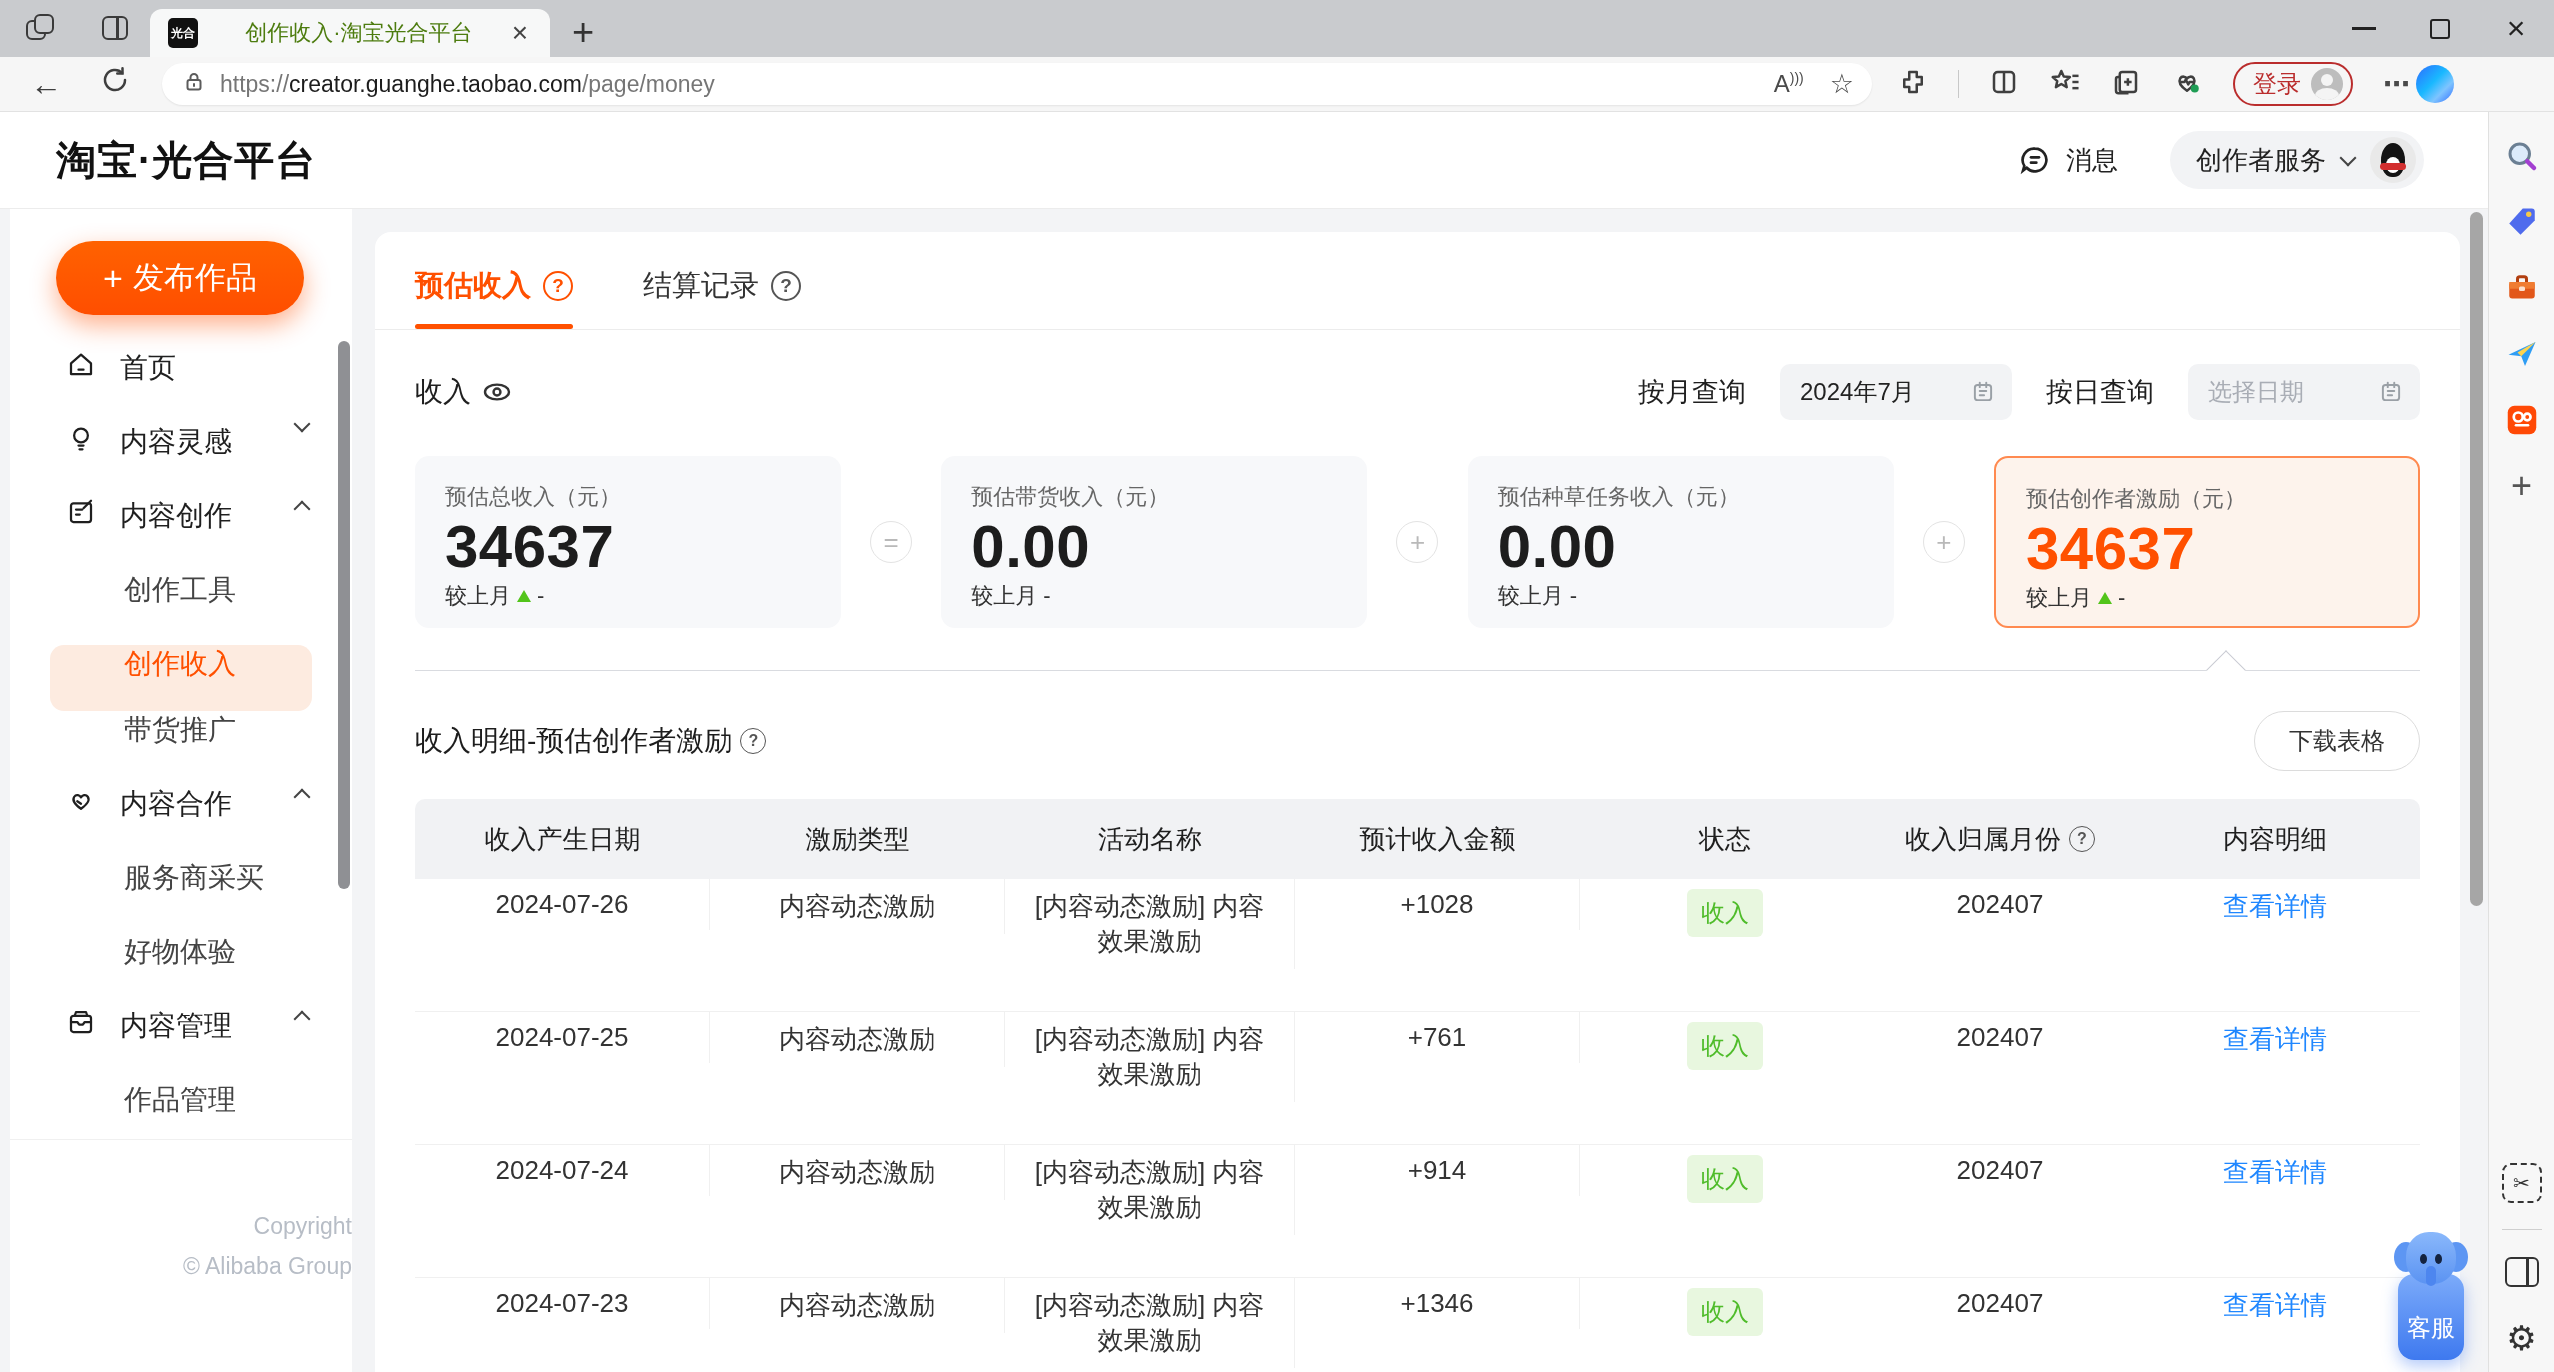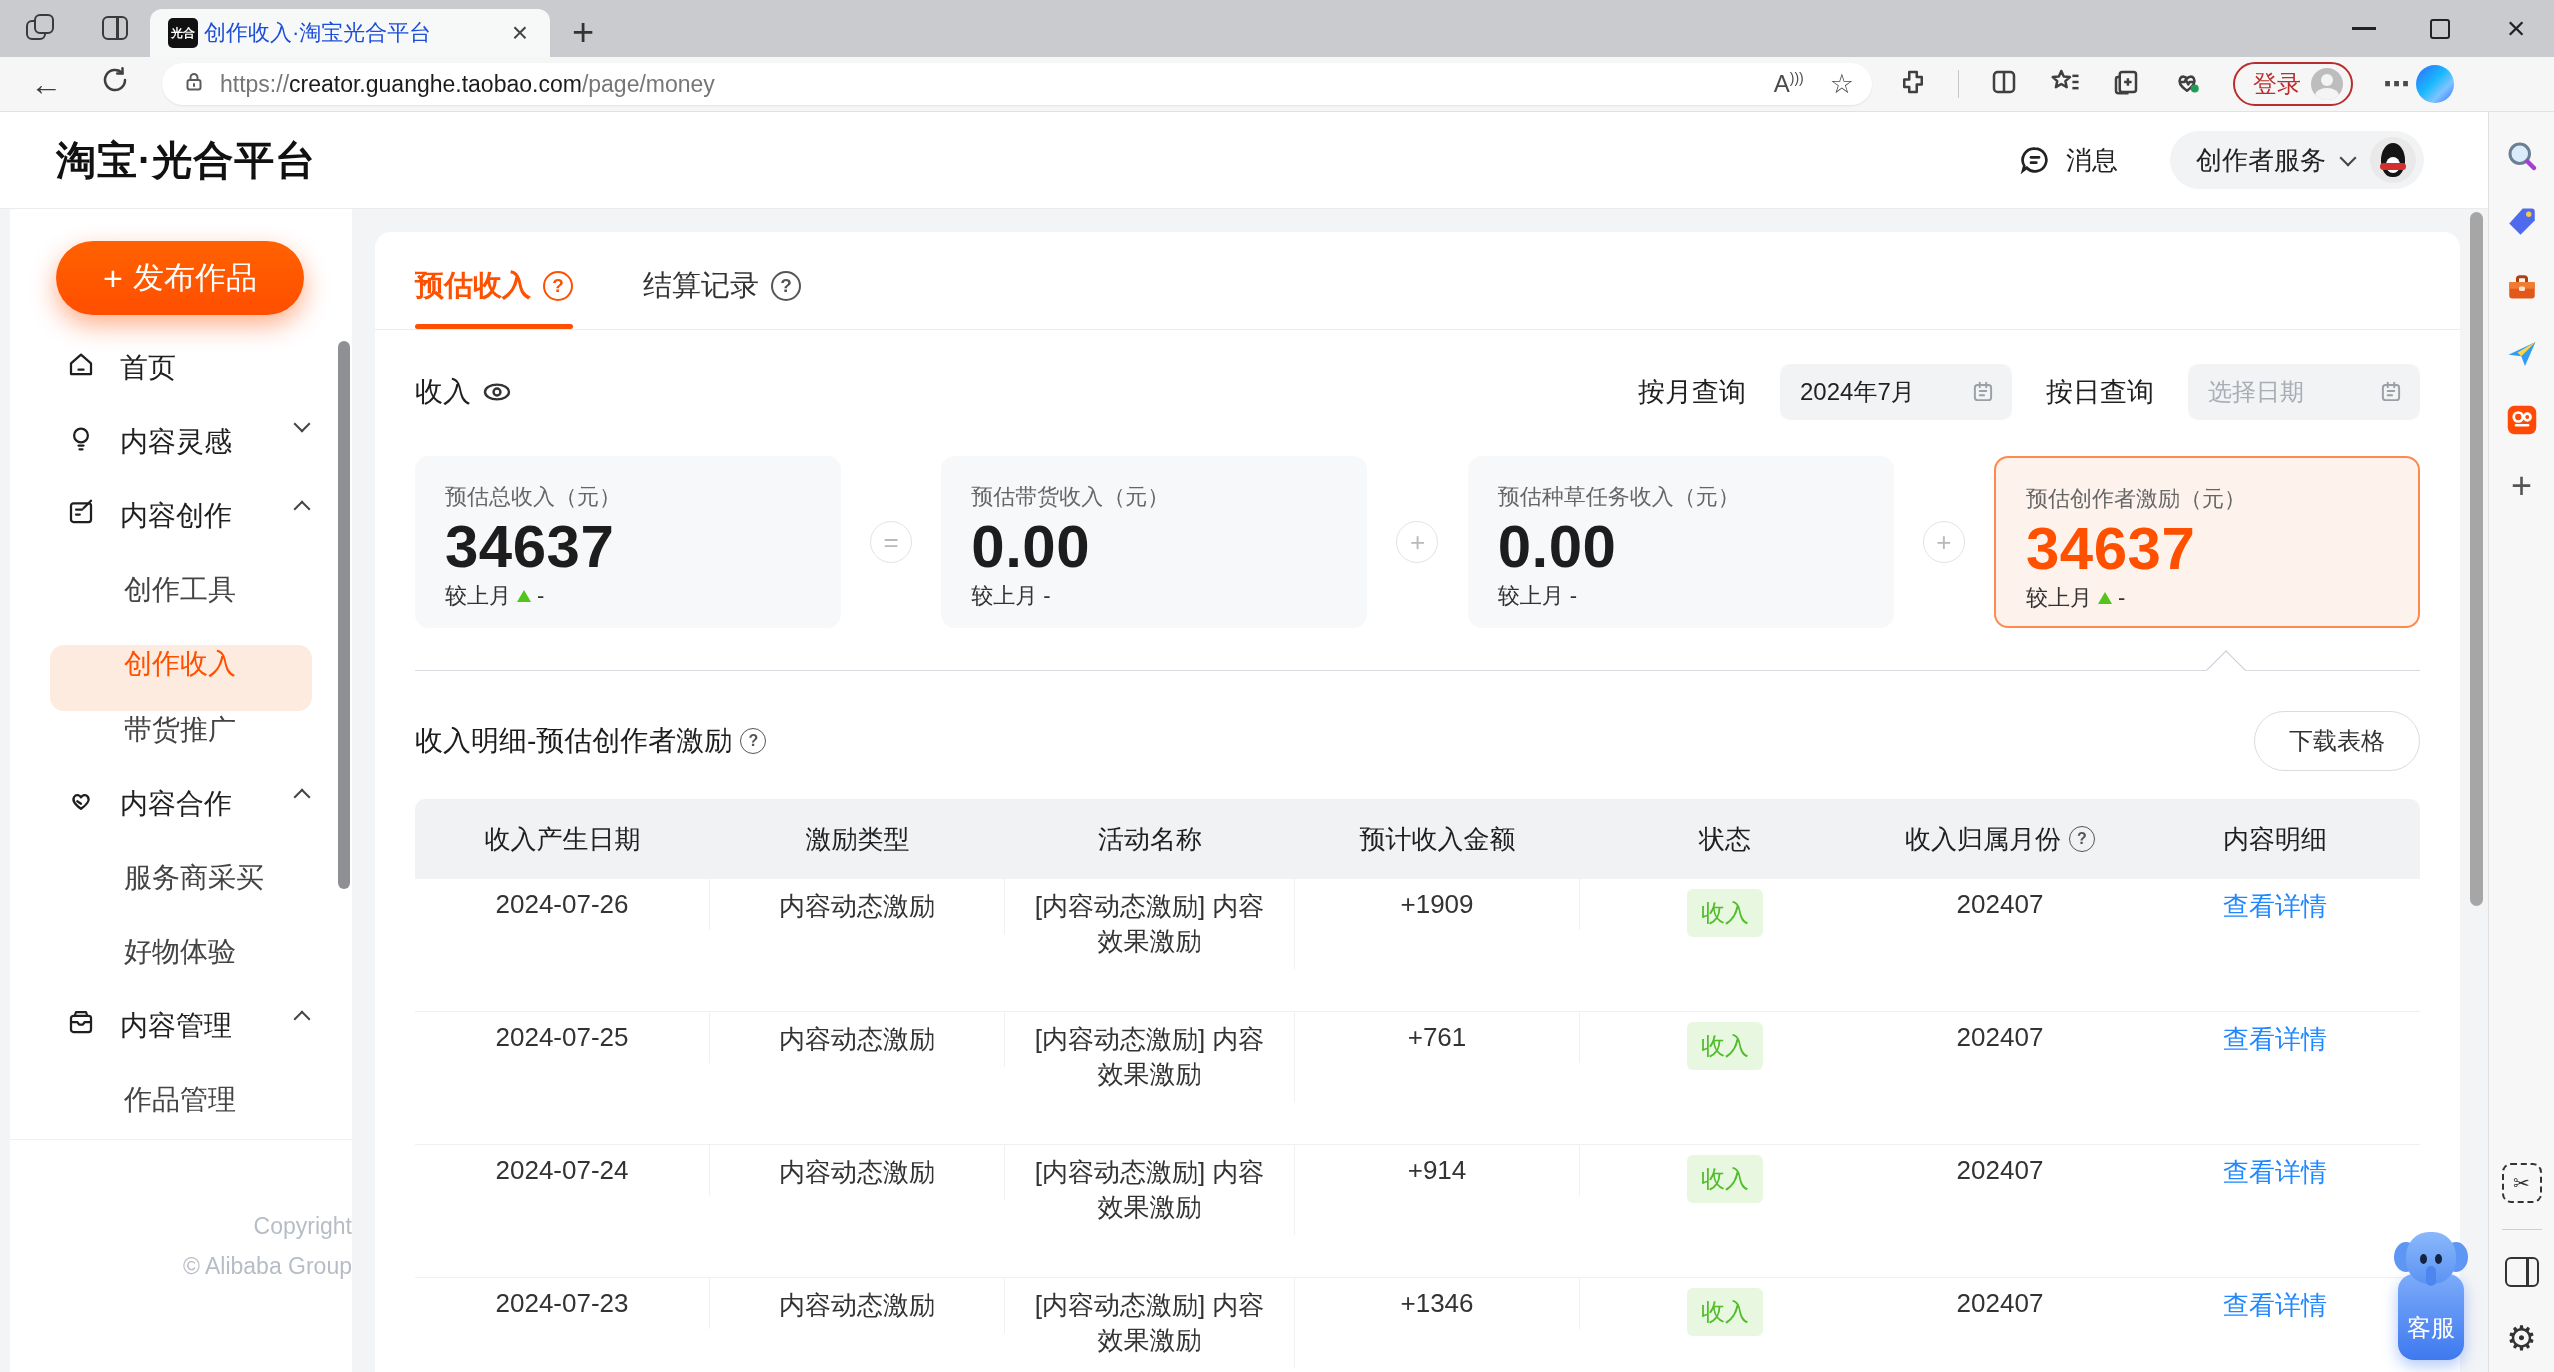--- a/index.html
+++ b/index.html
@@ -6,21 +6,21 @@
   html,body { width:2554px; height:1372px; overflow:hidden; }
   body { font-family:"Liberation Sans","DejaVu Sans",sans-serif; background:#c9cbce; color:#222; }
 
   
   .tabstrip { height:57px; background:#c9cbce; position:relative; display:flex; align-items:center; }
   .ts-left { display:flex; gap:46px; margin-left:26px; }
   .ts-ic { width:30px; height:30px; position:relative; }
   .ts-ic .bx { position:absolute; border:2.5px solid #3a3a3a; border-radius:6px; }
   .tab { position:absolute; left:150px; top:9px; width:400px; height:48px; background:#f7f8f8; border-radius:12px 12px 0 0; display:flex; align-items:center; padding:0 18px; }
   .favicon { width:30px; height:30px; background:#111; border-radius:5px; color:#fff; font-size:12px; font-weight:700; display:flex; align-items:center; justify-content:center; letter-spacing:0; flex:none; }
-  .tab-title { font-size:22px; color:#1d4ed8; margin-left:6px; flex:1; white-space:nowrap; overflow:hidden; }
+  .tab-title { font-size:22px; color:#4d7c0f; margin-left:12px; flex:1; white-space:nowrap; overflow:hidden;text-align:center; }
   .tab-close { font-size:28px; color:#444; padding:0 4px; cursor:pointer; }
   .newtab { position:absolute; left:572px; top:12px; font-size:38px; font-weight:300; color:#333; line-height:40px; }
   .wincontrols { position:absolute; right:0; top:0; height:57px; display:flex; }
   .wc { width:76px; height:57px; display:flex; align-items:center; justify-content:center; color:#222; }
   .wc-min-g { width:24px; height:2.5px; background:#222; }
   .wc-max-g { width:20px; height:20px; border:2.5px solid #222; border-radius:3px; }
   .wc-x { font-size:32px; font-weight:300; }
 
   .toolbar { height:55px; background:#f6f6f6; display:flex; align-items:center; border-bottom:1px solid #e2e2e2; }
   .nav-ic { font-size:32px; color:#3f3f3f; margin-left:30px; }
@@ -472,21 +472,21 @@
               <span>收入归属月份</span>
               <span class="qmark sm">?</span>
             </span>
           <span class="th c7">内容明细</span>
         </div>
 
         <div class="tr">
           <span class="td c1">2024-07-26</span>
           <span class="td c2">内容动态激励</span>
           <span class="td c3">[内容动态激励] 内容效果激励</span>
-          <span class="td c4">+1909</span>
+          <span class="td c4">+1028</span>
           <span class="td c5">
               <span class="badge">收入</span>
             </span>
           <span class="td c6">202407</span>
           <span class="td c7">
               <span class="link">查看详情</span>
             </span>
         </div>
         <div class="tr">
           <span class="td c1">2024-07-25</span>

